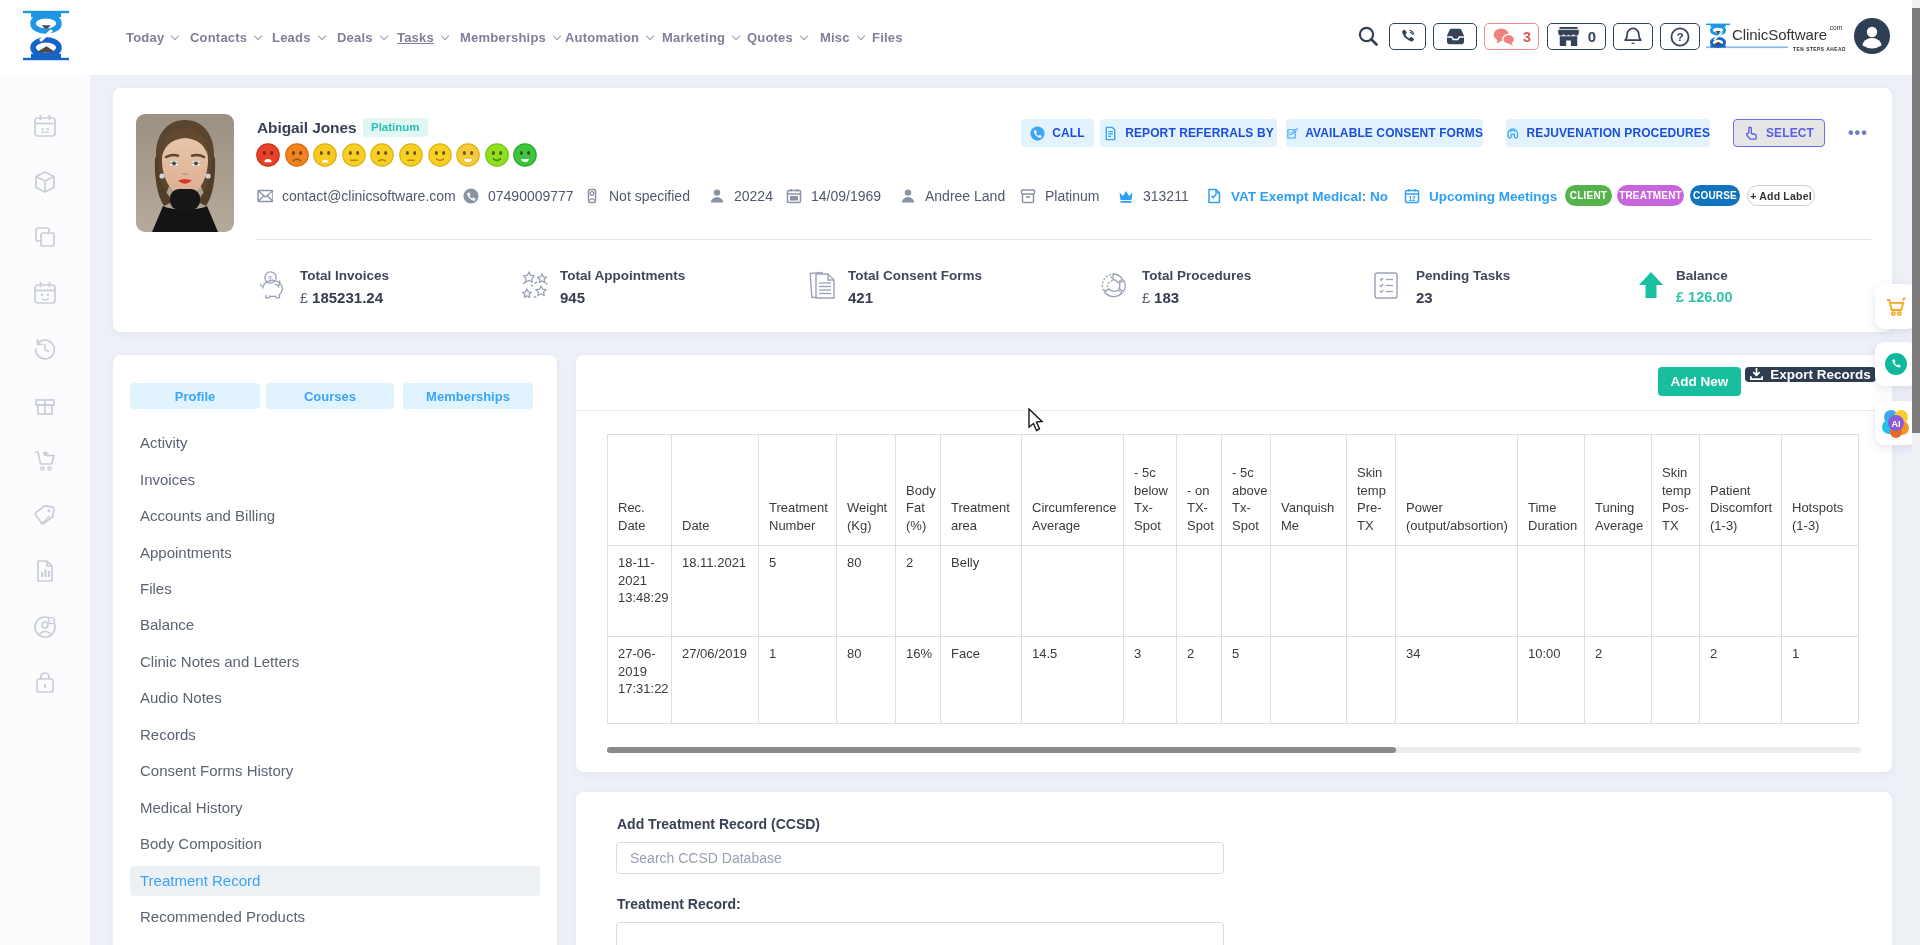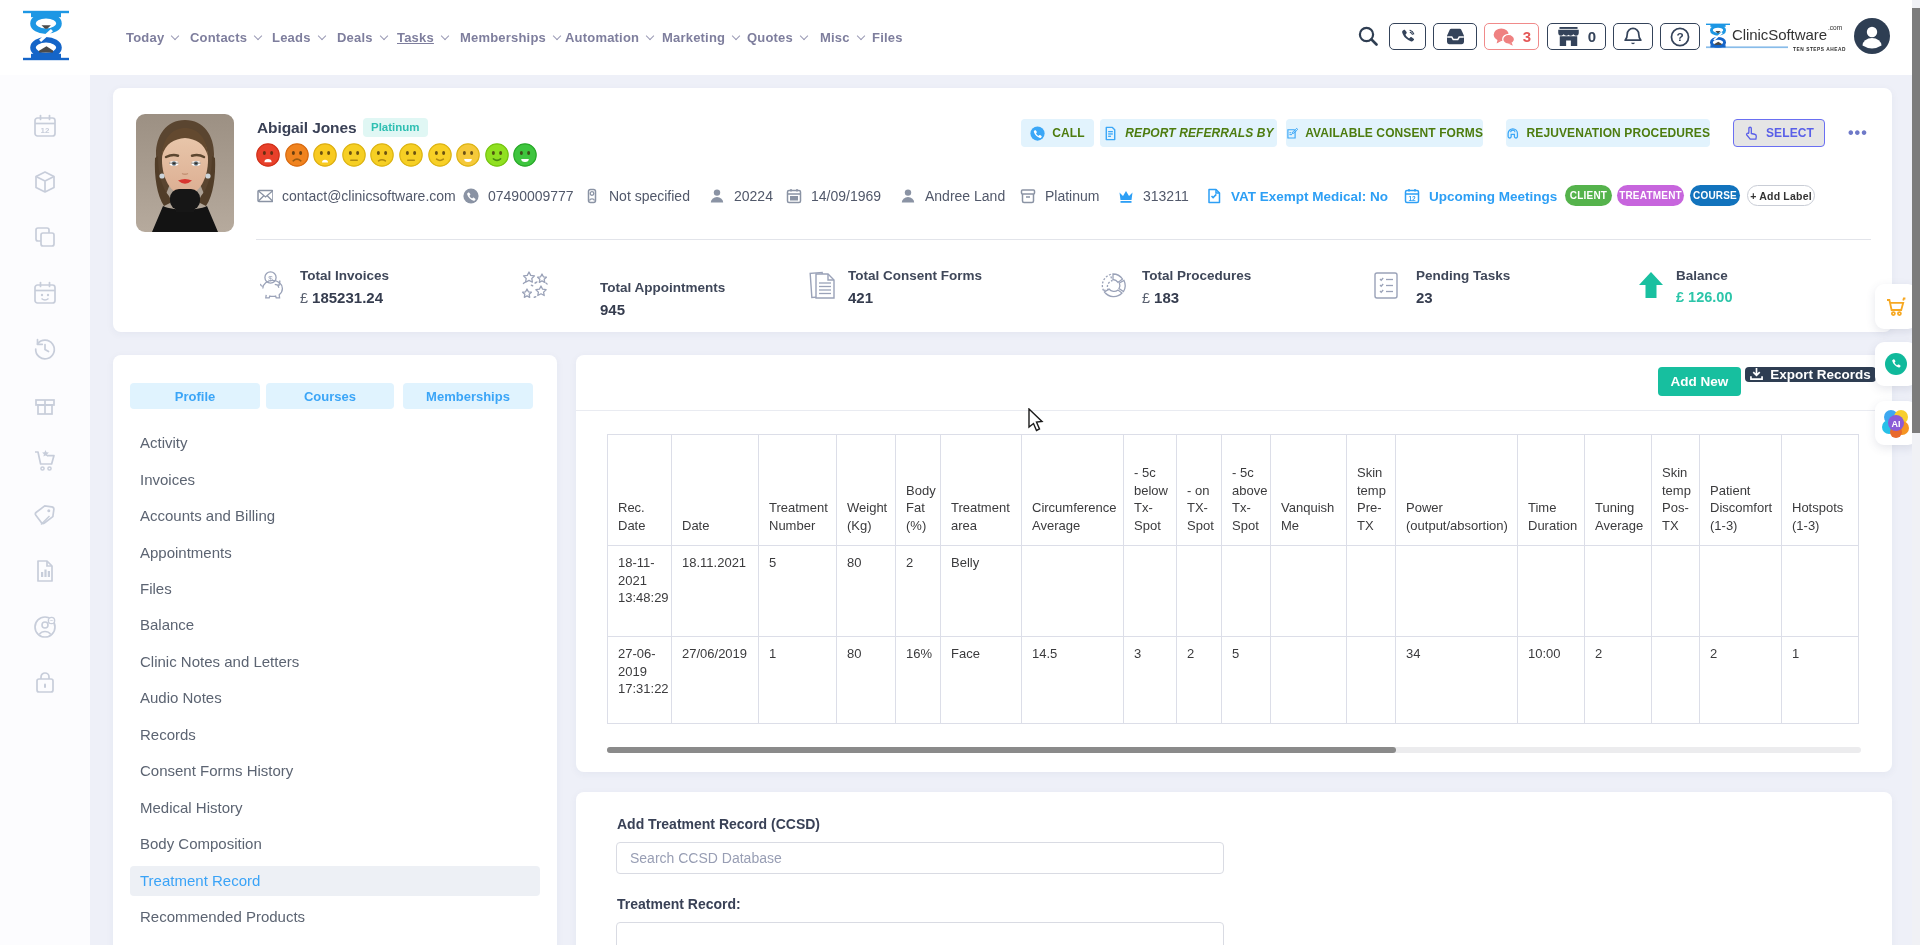--- a/index.html
+++ b/index.html
@@ -14,21 +14,21 @@
   #nav-menu .car:before { content:""; position:absolute; left:0; top:2px; width:5px; height:5px; border-right:1.7px solid #9a9ab5; border-bottom:1.7px solid #9a9ab5; transform:rotate(45deg); }
   
   .hbtn { position:absolute; top:23px; height:27px; border:1.6px solid #34435a; border-radius:5px; display:flex; align-items:center; justify-content:center; color:#34435a; font-weight:700; }
   
   #rail { position:absolute; left:0; top:75px; width:90px; height:870px; background:#fcfcfe; }
   #rail svg { position:absolute; left:33px; }
   
   .card { position:absolute; background:#fff; border-radius:8px; box-shadow:0 2px 8px rgba(40,50,90,.05); }
   
   .pill { border-radius:20px; color:#fff; font-size:11px; font-weight:700; display:flex; align-items:center; justify-content:center; letter-spacing:.2px; }
-  .blubtn { position:absolute; top:31px; height:28px; background:#e2f3fd; color:#4d7c0f; border-radius:4px; display:flex; align-items:center; justify-content:center; font-size:12px; font-weight:700; letter-spacing:.1px; white-space:nowrap; }
+  .blubtn { position:absolute; top:31px; height:28px; background:#e2f3fd; color:#1d4ed8; border-radius:4px; display:flex; align-items:center; justify-content:center; font-size:12px; font-weight:700; letter-spacing:.1px; white-space:nowrap; }
   .info-it { position:absolute; top:98px; height:20px; display:flex; align-items:center; font-size:14px; color:#51586a; white-space:nowrap; }
   .stat-lab { font-size:13.5px; font-weight:700; color:#3f4759; white-space:nowrap; }
   .stat-val { font-size:14.5px; color:#5a6170; margin-top:6px; white-space:nowrap; }
   .stat-val b { color:#353c4e; font-size:15px; }
   
   .tabb { position:absolute; top:28px; height:26px; background:#e0f3fe; border-radius:4px; color:#3ba5f7; font-size:13px; font-weight:700; display:flex; align-items:center; justify-content:center; }
   .mitem { position:absolute; left:27px; font-size:15px; color:#5c6472; }
   
   table.tr-table { border-collapse:collapse; table-layout:fixed; }
   table.tr-table td, table.tr-table th { border:1px solid #dcdee8; font-weight:400; text-align:left; color:#3b3b3d; font-size:13px; line-height:17.5px; }
@@ -357,21 +357,21 @@
       <div class="pill abs" style="left:1452px;top:97px;width:47px;height:21px;background:#55b34c;font-size:10px;">CLIENT</div>
       <div class="pill abs" style="left:1504px;top:97px;width:67px;height:21px;background:#c765dd;font-size:10px;">TREATMENT</div>
       <div class="pill abs" style="left:1577px;top:97px;width:50px;height:21px;background:#1273bd;font-size:10px;">COURSE</div>
       <div class="pill abs" style="left:1634px;top:97px;width:68px;height:21px;background:#fff;border:1px solid #c9cdd6;color:#333;font-weight:700;font-size:10.5px;white-space:nowrap;">+ Add Label</div>
     </div>
   <div id="topbtns">
       <div class="blubtn" style="left:908px;width:73px;"><svg width="15" height="15" viewBox="0 0 16 16" style="margin-right:7px">
           <circle cx="8" cy="8" r="7.6" fill="#3ba7f7"></circle>
           <path d="M5.2 4.6c.3-.3.8-.25 1.05.1l1 1.4c.2.3.15.7-.1.95l-.5.5c-.15.15-.15.4-.05.6.5.9 1.3 1.7 2.2 2.2.2.1.45.1.6-.05l.5-.5c.25-.25.65-.3.95-.1l1.4 1c.35.25.4.75.1 1.05l-.65.65c-.3.3-.75.45-1.15.3-1.5-.45-2.9-1.3-4-2.4s-1.95-2.5-2.4-4c-.15-.4 0-.85.3-1.15z" fill="#fff"></path>
         </svg>CALL</div>
-      <div class="blubtn" style="left:987px;width:177px;font-style:italic;"><svg width="15" height="15" viewBox="0 0 16 16" style="margin-right:7px">
+      <div class="blubtn" style="left:987px;width:177px;"><svg width="15" height="15" viewBox="0 0 16 16" style="margin-right:7px">
           <path d="M3.5 1.5 h6.5 l2.5 2.5 v10.5 H3.5 Z" fill="none" stroke="#3ba7f7" stroke-width="1.5" stroke-linejoin="round"></path>
           <line x1="5.5" y1="6" x2="10.5" y2="6" stroke="#3ba7f7" stroke-width="1.4"></line>
           <line x1="5.5" y1="8.5" x2="10.5" y2="8.5" stroke="#3ba7f7" stroke-width="1.4"></line>
           <line x1="5.5" y1="11" x2="8.5" y2="11" stroke="#3ba7f7" stroke-width="1.4"></line>
         </svg>REPORT REFERRALS BY</div>
       <div class="blubtn" style="left:1173px;width:197px;"><svg width="15" height="15" viewBox="0 0 16 16" style="margin-right:7px">
           <path d="M2.5 3 h8 a1.5 1.5 0 0 1 1.5 1.5 V14 H2.5 Z" fill="none" stroke="#3ba7f7" stroke-width="1.5"></path>
           <path d="M9 6 L13.2 1.8 a1.1 1.1 0 0 1 1.6 1.6 L10.5 7.5 l-2.2 .6 Z" fill="none" stroke="#3ba7f7" stroke-width="1.3"></path>
           <line x1="4.5" y1="7" x2="7" y2="7" stroke="#3ba7f7" stroke-width="1.3"></line>
           <line x1="4.5" y1="9.5" x2="8" y2="9.5" stroke="#3ba7f7" stroke-width="1.3"></line>
@@ -403,21 +403,21 @@
         <path d="M10 2 l1.7 3.4 3.8 .5 -2.7 2.6 .6 3.7 -3.4 -1.8 -3.4 1.8 .6 -3.7 L4.5 5.9 l3.8 -.5 Z" fill="none" stroke="#9aa2b8" stroke-width="1.3" stroke-linejoin="round"></path>
         <path d="M23 4 l1.4 2.8 3 .4 -2.2 2.1 .5 3 -2.7 -1.4 -2.7 1.4 .5 -3 -2.2 -2.1 3 -.4 Z" fill="none" stroke="#9aa2b8" stroke-width="1.3" stroke-linejoin="round"></path>
         <path d="M22 16 l1.6 3.2 3.5 .5 -2.5 2.4 .6 3.4 -3.2 -1.7 -3.2 1.7 .6 -3.4 -2.5 -2.4 3.5 -.5 Z" fill="none" stroke="#9aa2b8" stroke-width="1.3" stroke-linejoin="round"></path>
         <path d="M8 19 l1.4 2.8 3 .4 -2.2 2.1 .5 3 -2.7 -1.4 -2.7 1.4 .5 -3 L3.6 22.2 l3 -.4 Z" fill="none" stroke="#9aa2b8" stroke-width="1.3" stroke-linejoin="round"></path>
         <ellipse cx="17" cy="12.5" rx="1.8" ry=".8" fill="#9aa2b8" transform="rotate(-30 17 12.5)"></ellipse>
         <ellipse cx="27.5" cy="13.5" rx="1.5" ry=".7" fill="#9aa2b8" transform="rotate(40 27.5 13.5)"></ellipse>
         <ellipse cx="13" cy="15.5" rx="1.5" ry=".7" fill="#9aa2b8" transform="rotate(20 13 15.5)"></ellipse>
         <ellipse cx="5" cy="13" rx="1.5" ry=".7" fill="#9aa2b8" transform="rotate(-40 5 13)"></ellipse>
         <ellipse cx="16" cy="27" rx="1.6" ry=".7" fill="#9aa2b8" transform="rotate(-20 16 27)"></ellipse>
       </svg>
-      <div class="abs" style="left:447px;top:192px;margin-left:40px;">
+      <div class="abs" style="left:447px;top:180px;">
         <div class="stat-lab">Total Appointments</div>
         <div class="stat-val" style="color:#5a6170;font-weight:400;"><b>945</b></div>
       </div>
       <svg class="abs" width="30" height="30" viewBox="0 0 30 30" style="left:695px;top:182px;">
         <path d="M3 3 h12 v24 H3 Z" fill="#fff" stroke="#9aa2b8" stroke-width="1.4" transform="rotate(-4 9 15)"></path>
         <path d="M8 4 h12 l6 6 v18 H8 Z" fill="#fff" stroke="#9aa2b8" stroke-width="1.4"></path>
         <path d="M20 4 v6 h6" fill="none" stroke="#9aa2b8" stroke-width="1.4"></path>
         <line x1="11" y1="13" x2="23" y2="13" stroke="#9aa2b8" stroke-width="1.3"></line>
         <line x1="11" y1="16.5" x2="23" y2="16.5" stroke="#9aa2b8" stroke-width="1.3"></line>
         <line x1="11" y1="20" x2="23" y2="20" stroke="#9aa2b8" stroke-width="1.3"></line>

